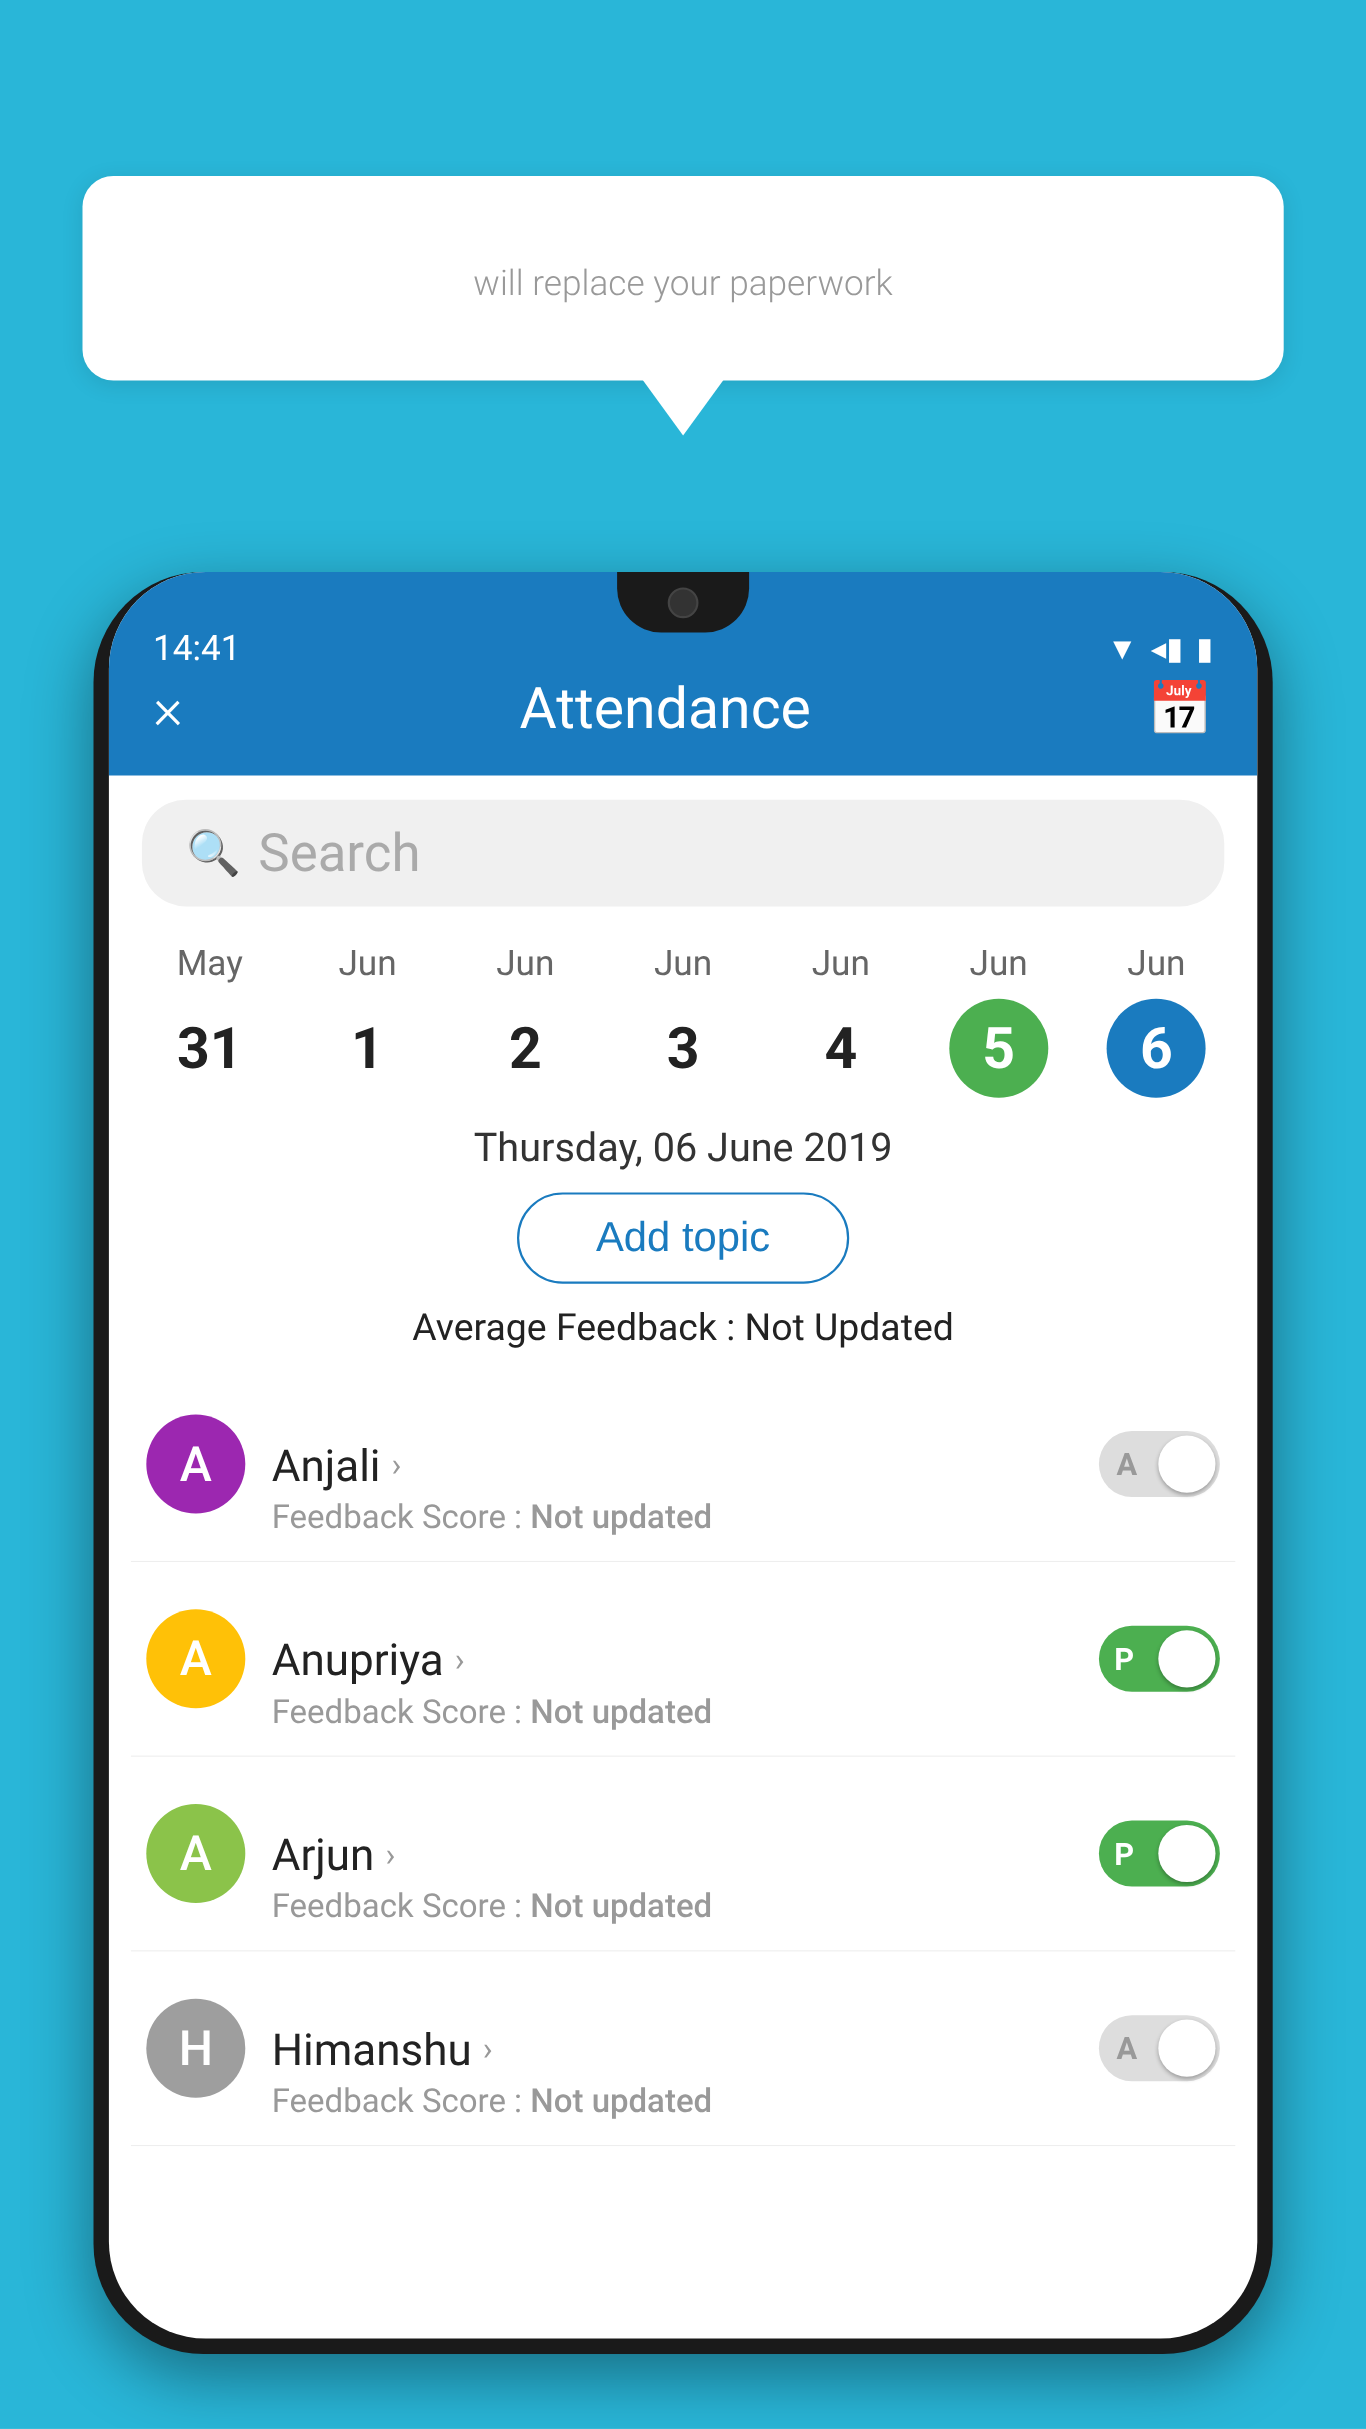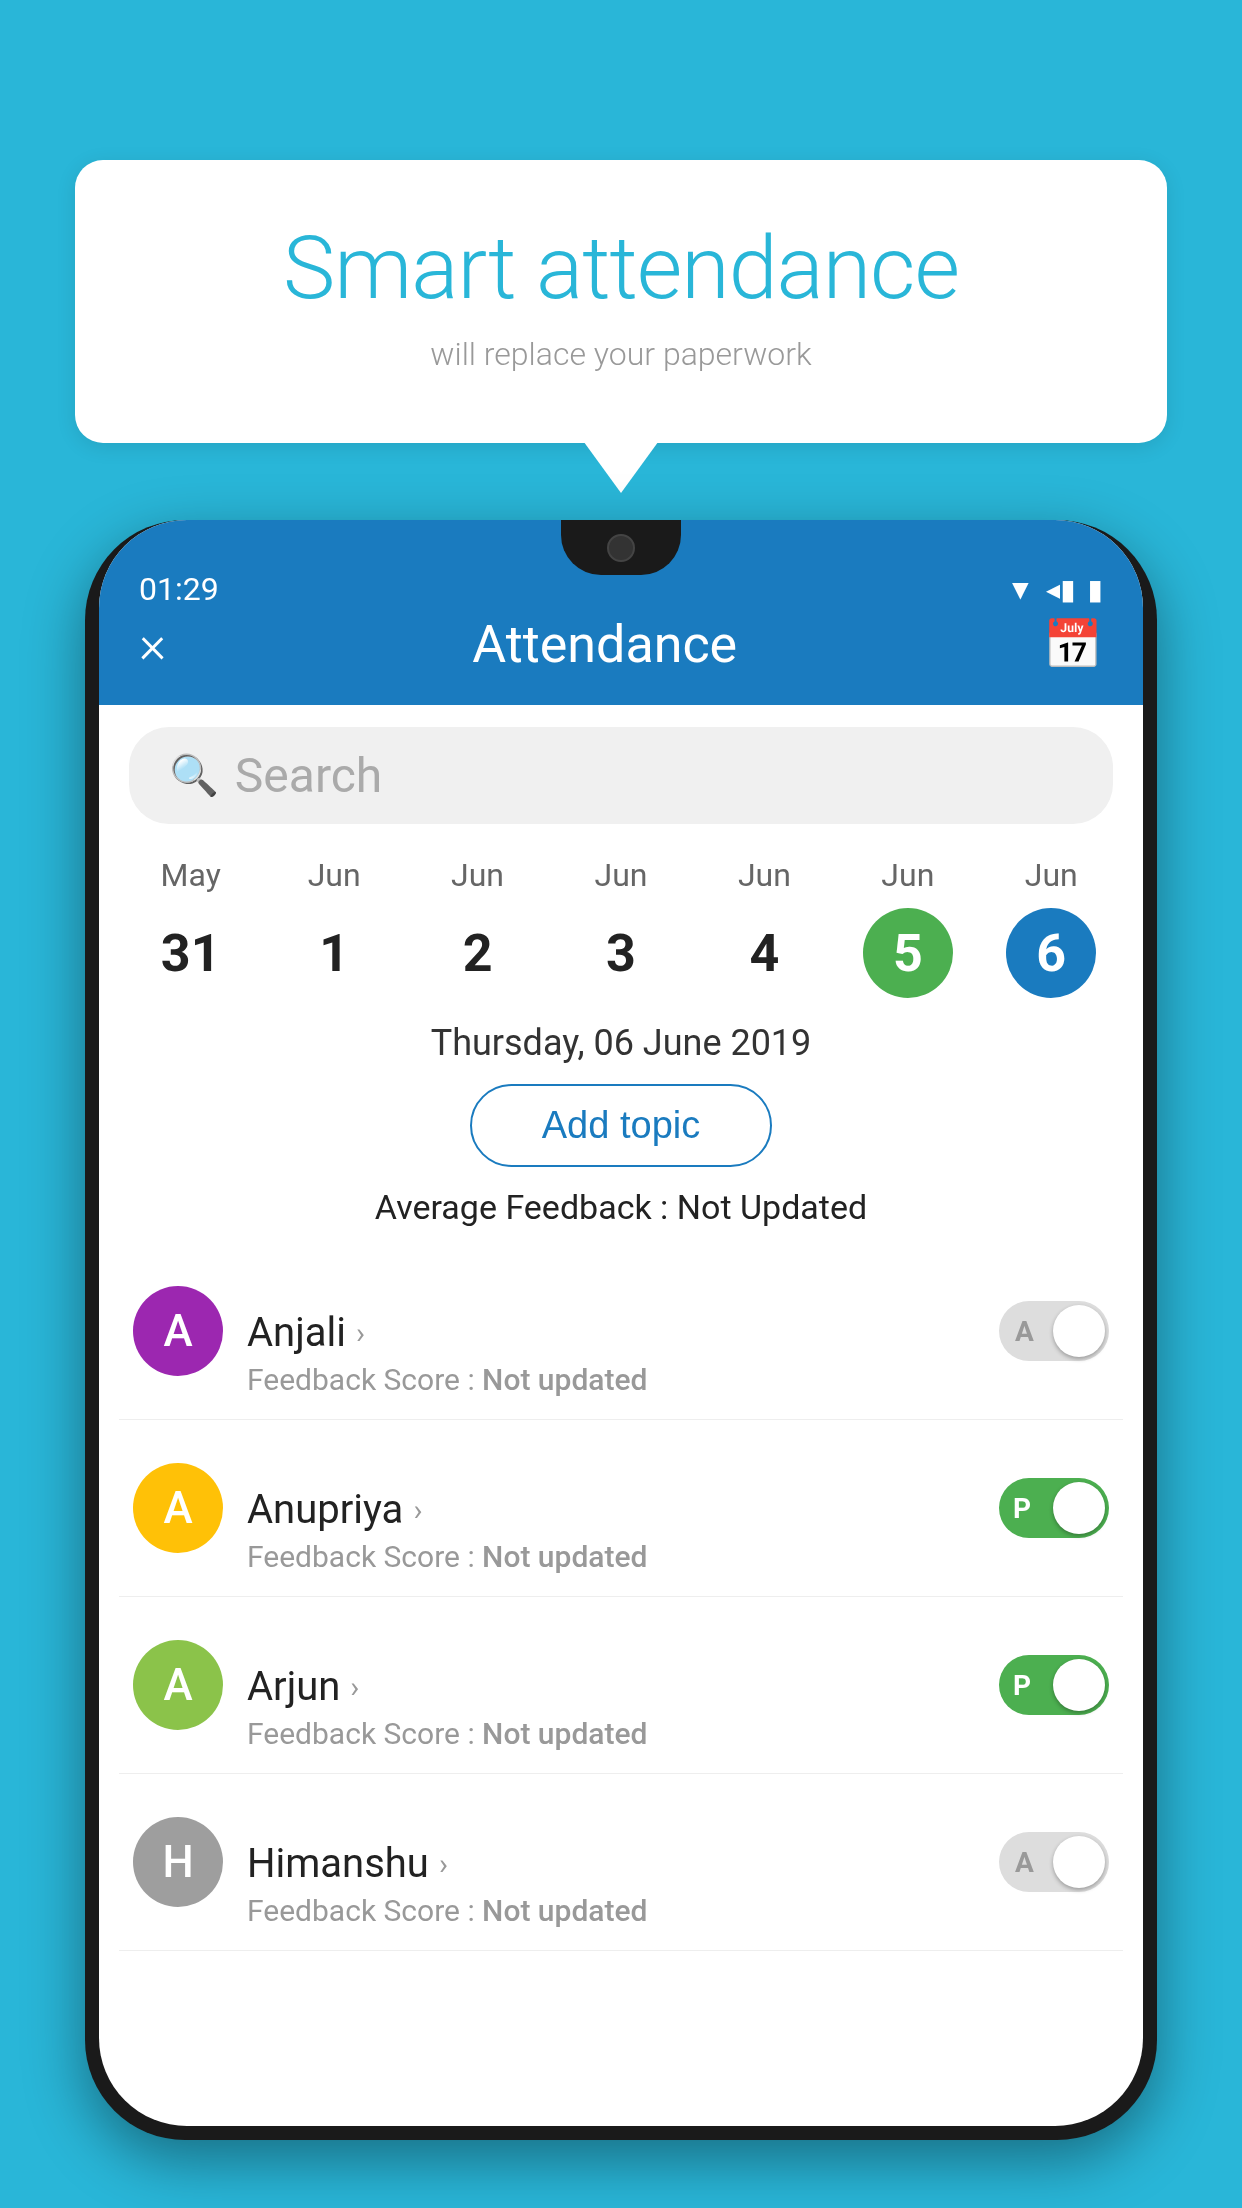--- a/index.html
+++ b/index.html
@@ -382,37 +382,36 @@
       right: 4px;
     }
   </style>
 </head>
 <body>
 
 <div style="position:absolute;inset:0;background:#29B6D8;"></div>
 
 <div class="speech-bubble-container">
   <div class="speech-bubble">
-    <div class="bubble-title">Smart attendance</div>
     <div class="bubble-subtitle">will replace your paperwork</div>
   </div>
 </div>
 
 <div class="phone-wrapper">
   <div class="phone-outer">
 
     <div class="notch">
       <div class="camera-dot"></div>
     </div>
 
     <div class="phone-screen">
 
       <div class="app-header">
         <div class="header-status">
-          <span class="status-time">01:29</span>
+          <span class="status-time">14:41</span>
           <div class="status-icons">
             <span style="color:white;font-size:28px;">▼</span>
             <span style="color:white;font-size:28px;">◂▮</span>
             <span style="color:white;font-size:28px;">▮</span>
           </div>
         </div>
         <div class="header-nav">
           <span class="close-btn">×</span>
           <span class="header-title">Attendance</span>
           <span class="calendar-icon">📅</span>

